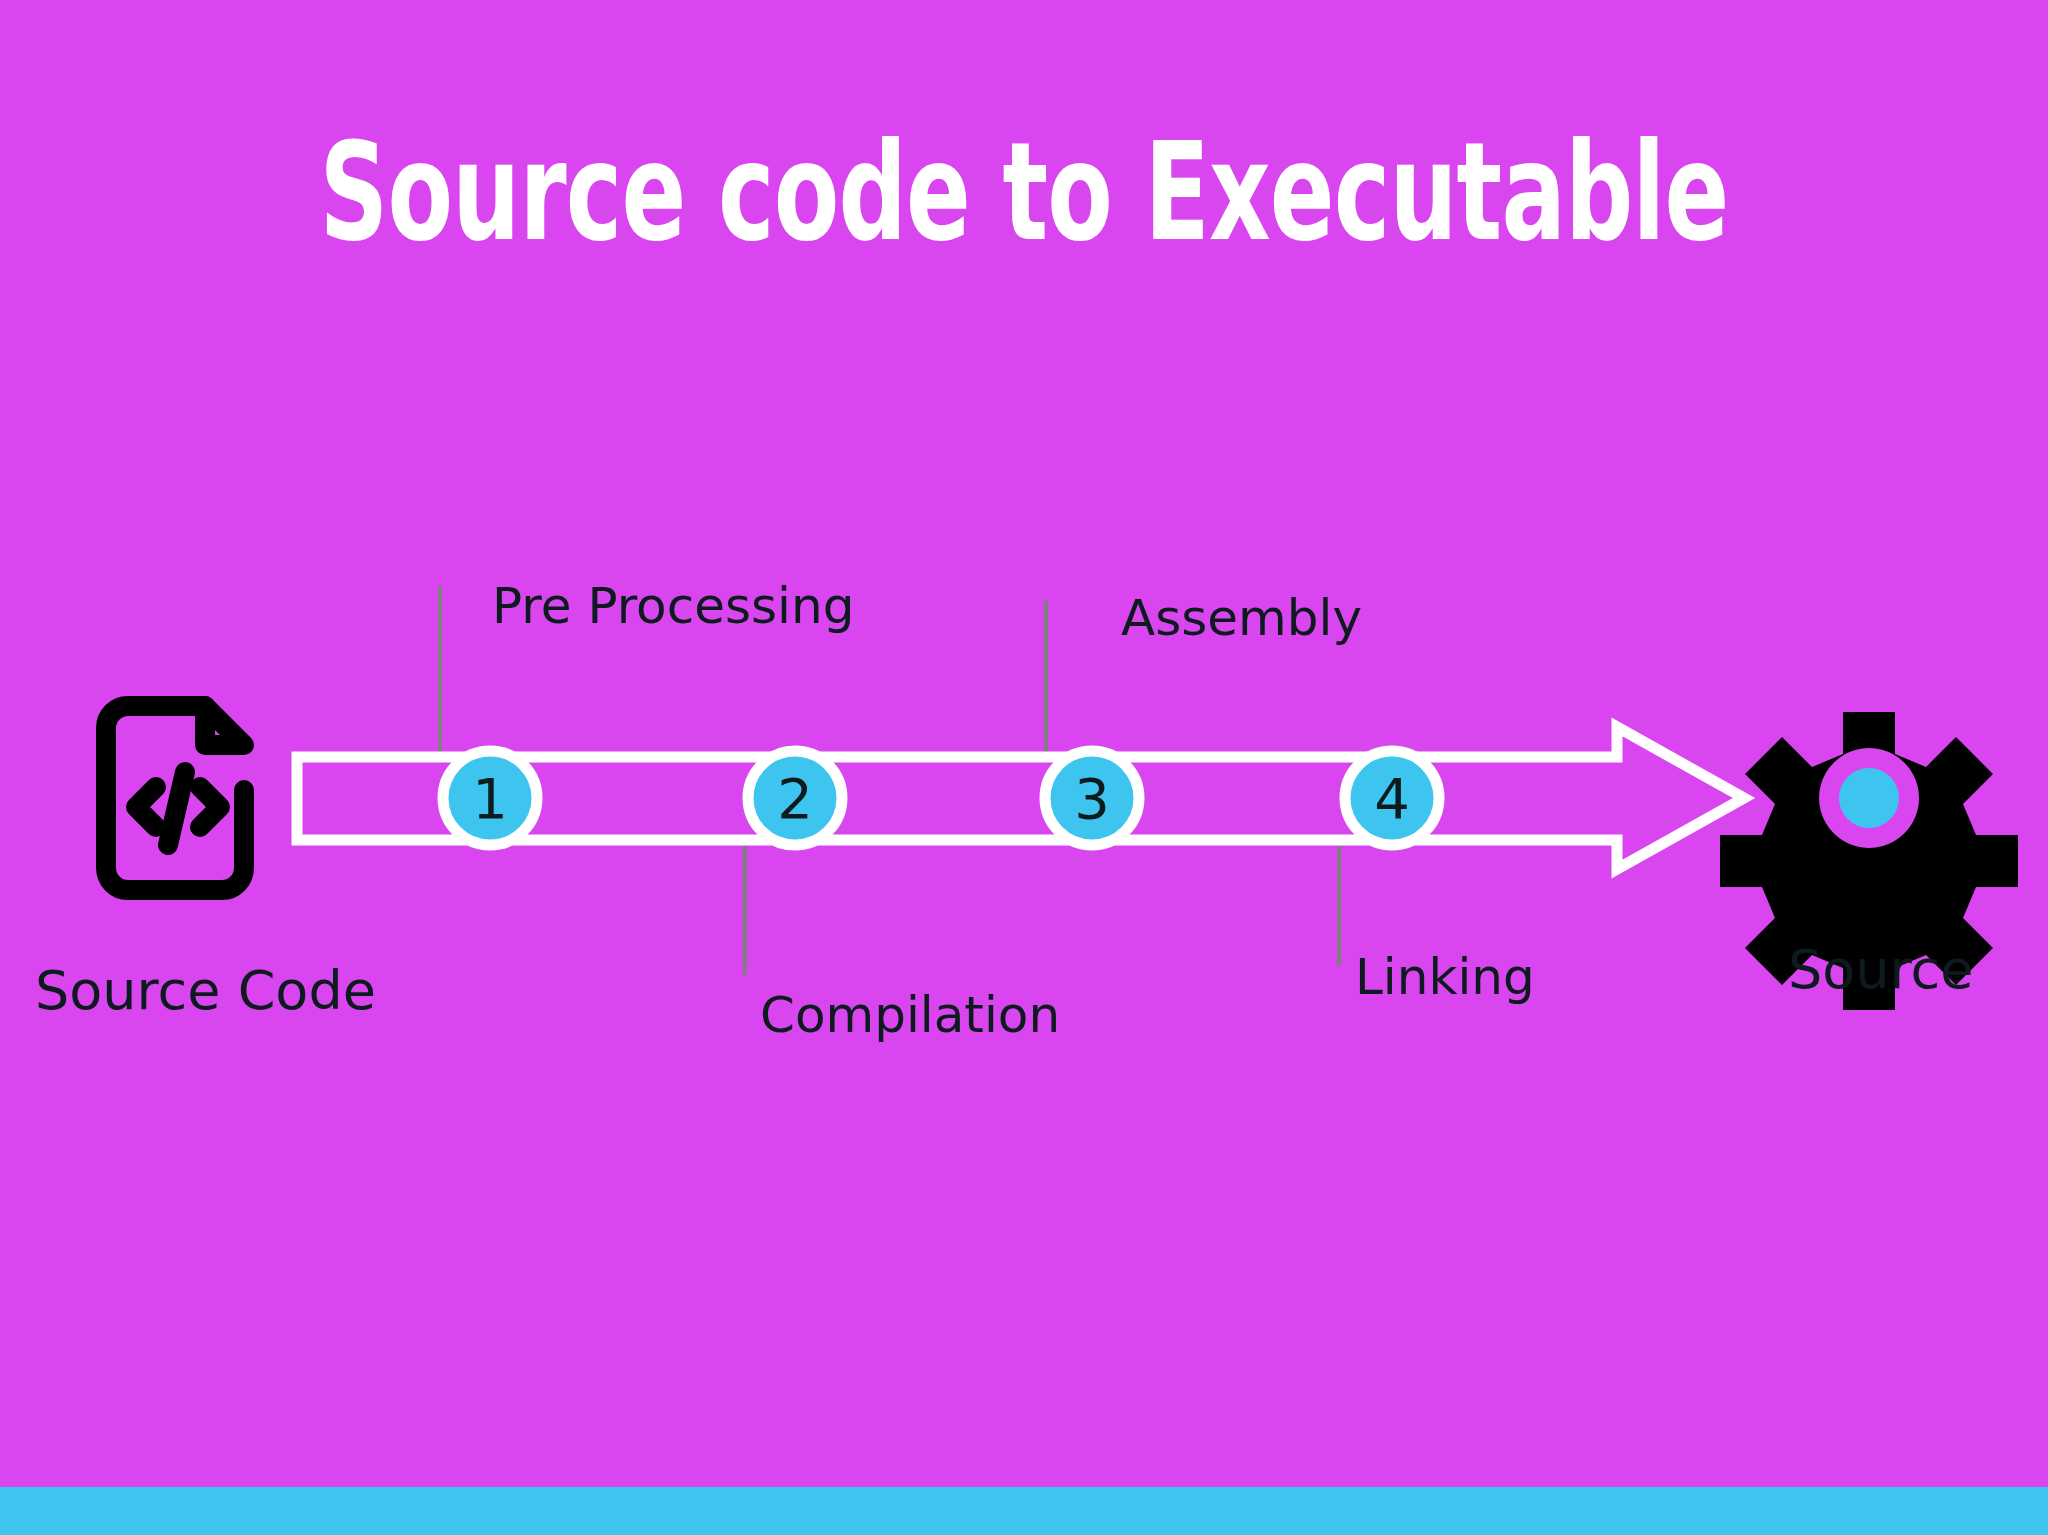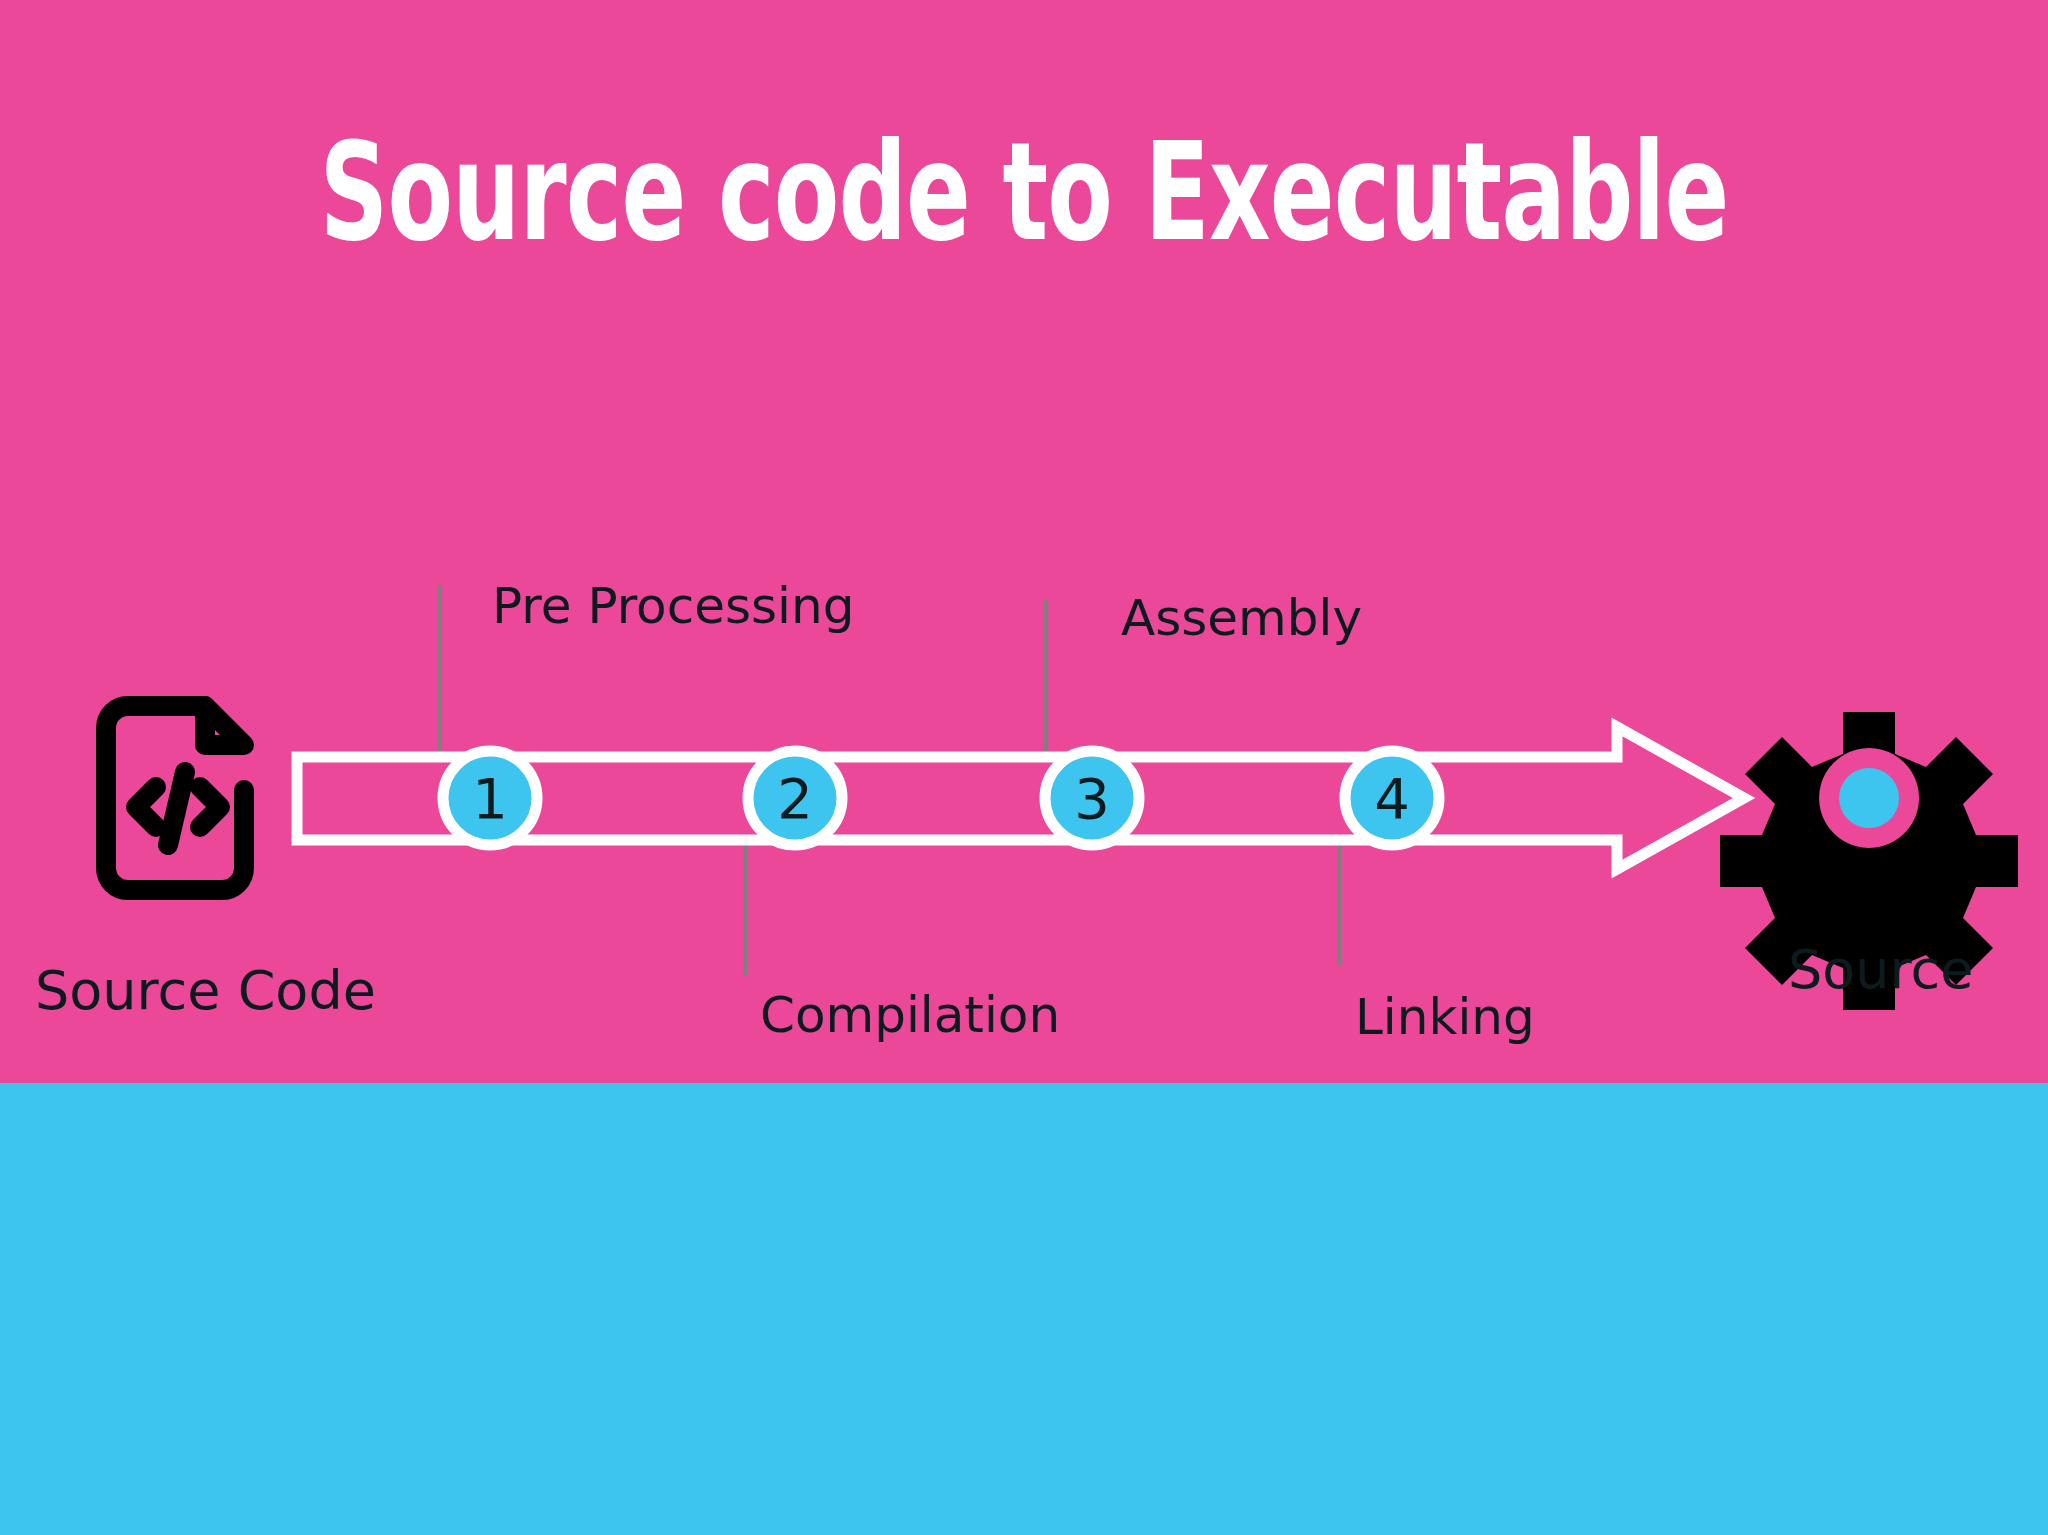--- a/index.html
+++ b/index.html
@@ -3,22 +3,22 @@
 <meta charset="utf-8">
 <style>
   html, body {
     margin: 0;
     padding: 0;
     background: #3dc5ef;
   }
   #stage {
     position: relative;
     width: 2048px;
-    height: 1083px;
-    background: #ec4899;
+    height: 1487px;
+    background: #d946ef;
     overflow: hidden;
     font-family: "DejaVu Sans", sans-serif;
   }
 
   
   #title {
     position: absolute;
     left: 0;
     top: 124px;
     width: 2048px;
@@ -51,21 +51,21 @@
     font-weight: 400;
     font-size: 50px;
     line-height: 1;
     white-space: nowrap;
   }
   .lbl-big { font-size: 54px; }
 
   #lbl-preprocessing { left: 457px; top: 581px; margin-left: 35px; }
   #lbl-assembly      { left: 1121px; top: 593px; }
   #lbl-compilation   { left: 760px; top: 962px; margin-top: 28px; }
-  #lbl-linking       { left: 1355px; top: 952px; margin-top: 40px; }
+  #lbl-linking       { left: 1355px; top: 952px; }
   #lbl-source-code   { left: 35px;  top: 964px; }
   #lbl-binary        { left: 1788px; top: 943px; }
 </style>
 </head>
 <body>
 
 <div id="stage">
 
   <div id="title">Source code to Executable</div>
 

